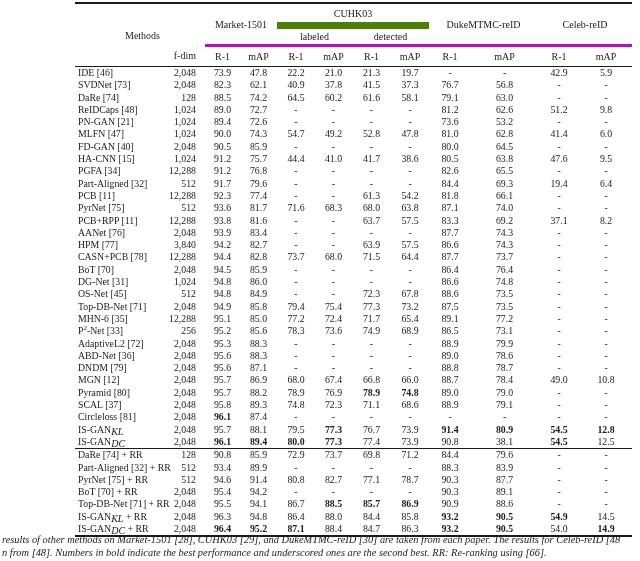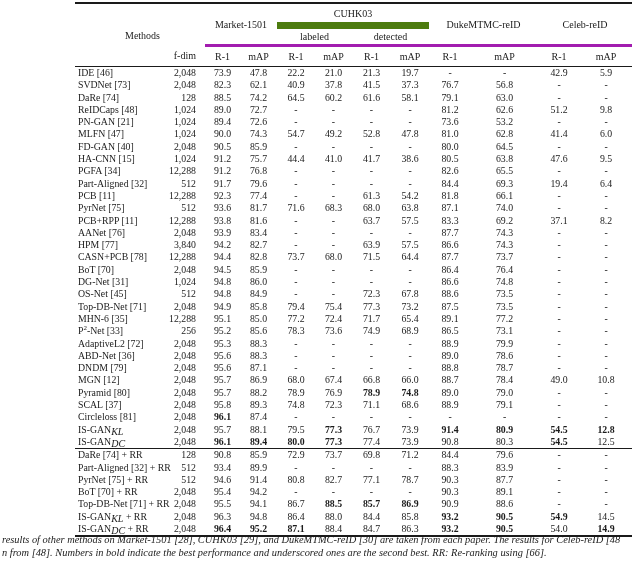--- a/index.html
+++ b/index.html
@@ -524,21 +524,21 @@
         <tr>
           <td class="method">IS-GAN<sub>DC</sub></td>
           <td class="fdim">2,048</td>
           <td><b>96.1</b></td>
           <td><b>89.4</b></td>
           <td><b>80.0</b></td>
           <td><b>77.3</b></td>
           <td><span class="ul">77.4</span></td>
           <td><span class="ul">73.9</span></td>
           <td><span class="ul">90.8</span></td>
-          <td><span class="ul">80.3</span></td>
+          <td><span class="ul">38.1</span></td>
           <td><b>54.5</b></td>
           <td><span class="ul">12.5</span></td>
         </tr>
       </tbody>
     <tbody class="sec2">
         <tr>
           <td class="method">DaRe [74] + RR</td>
           <td class="fdim">128</td>
           <td>90.8</td>
           <td>85.9</td>

